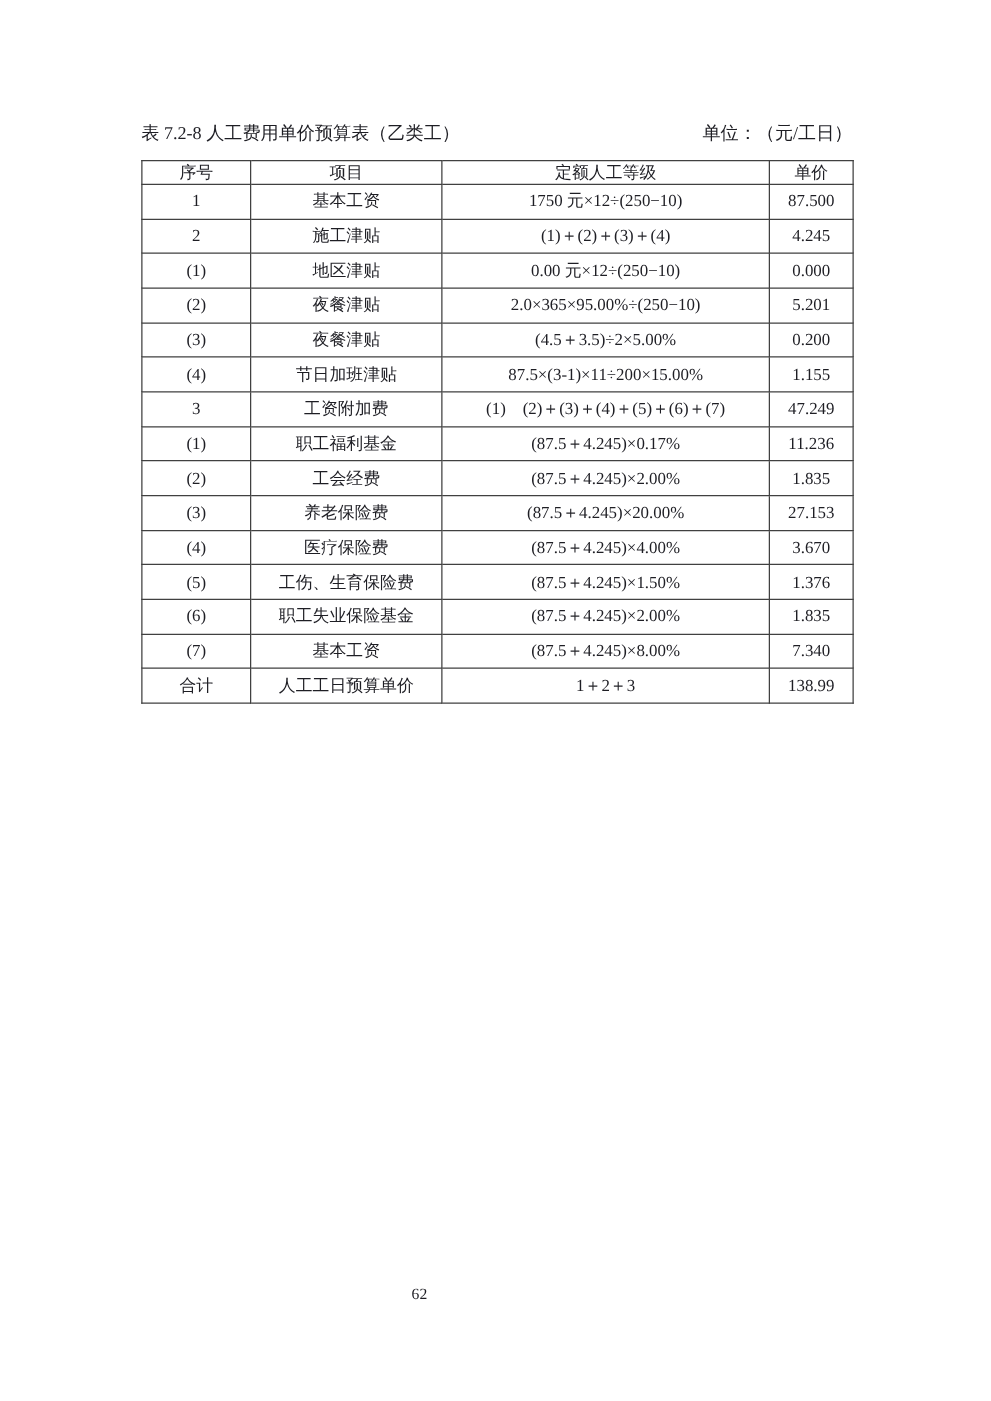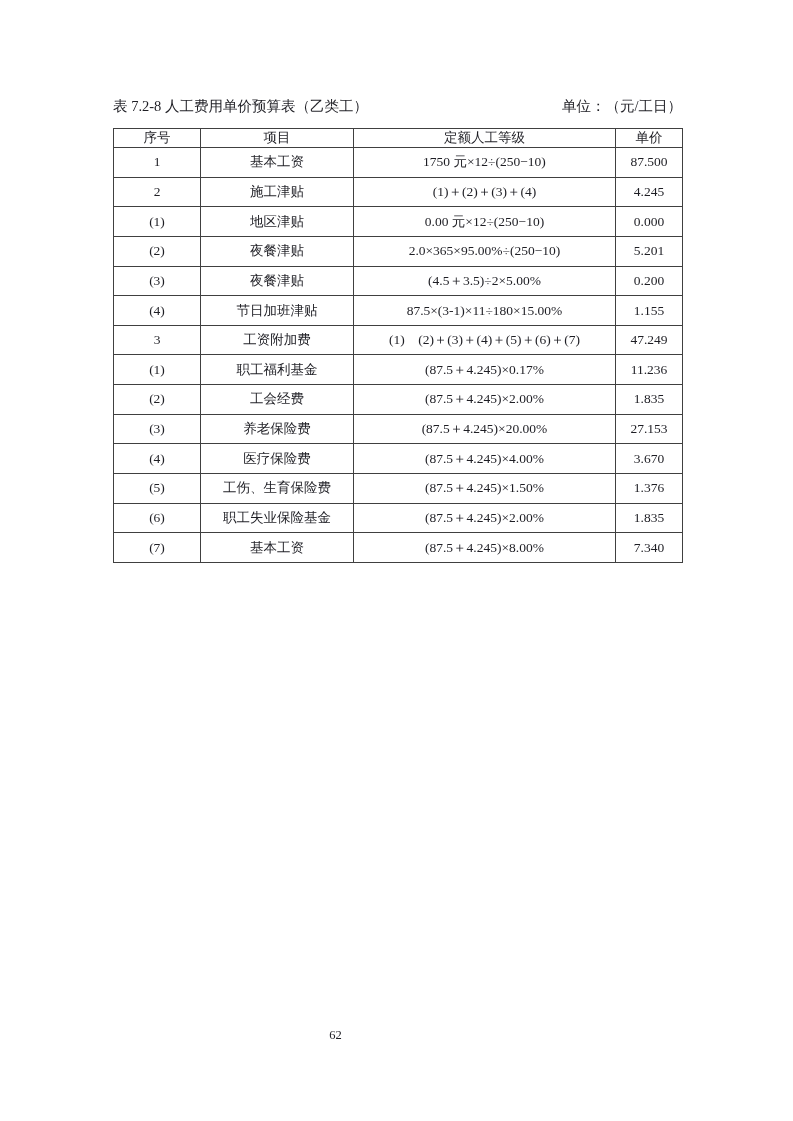--- a/index.html
+++ b/index.html
@@ -109,21 +109,21 @@
       </tr>
       <tr>
         <td>(3)</td>
         <td>夜餐津贴</td>
         <td>(4.5＋3.5)÷2×5.00%</td>
         <td>0.200</td>
       </tr>
       <tr>
         <td>(4)</td>
         <td>节日加班津贴</td>
-        <td>87.5×(3-1)×11÷180×15.00%</td>
+        <td>87.5×(3-1)×11÷200×15.00%</td>
         <td>1.155</td>
       </tr>
       <tr>
         <td>3</td>
         <td>工资附加费</td>
         <td>(1)　(2)＋(3)＋(4)＋(5)＋(6)＋(7)</td>
         <td>47.249</td>
       </tr>
       <tr>
         <td>(1)</td>
@@ -160,16 +160,22 @@
         <td>职工失业保险基金</td>
         <td>(87.5＋4.245)×2.00%</td>
         <td>1.835</td>
       </tr>
       <tr>
         <td>(7)</td>
         <td>基本工资</td>
         <td>(87.5＋4.245)×8.00%</td>
         <td>7.340</td>
       </tr>
+      <tr>
+        <td>合计</td>
+        <td>人工工日预算单价</td>
+        <td>1＋2＋3</td>
+        <td>138.99</td>
+      </tr>
     </tbody>
 </table>
 
 <div class="page-number">62</div>
 
 </body></html>

